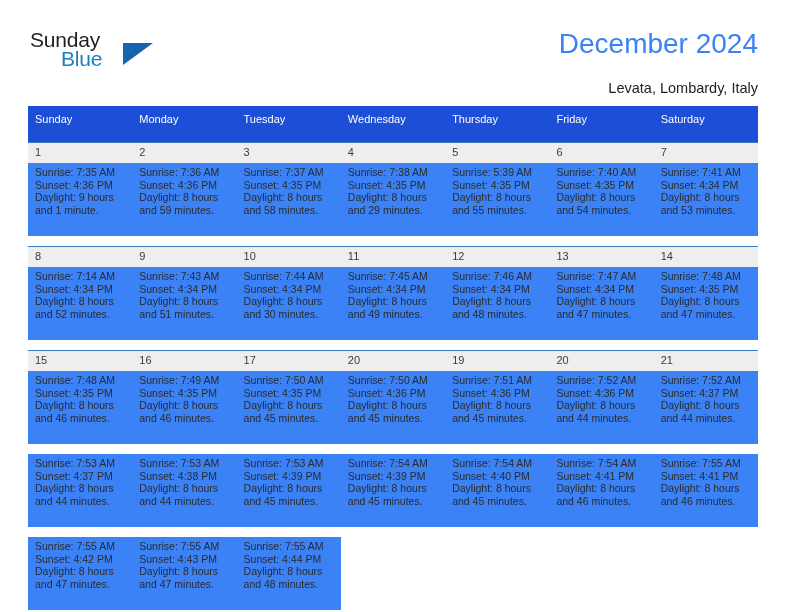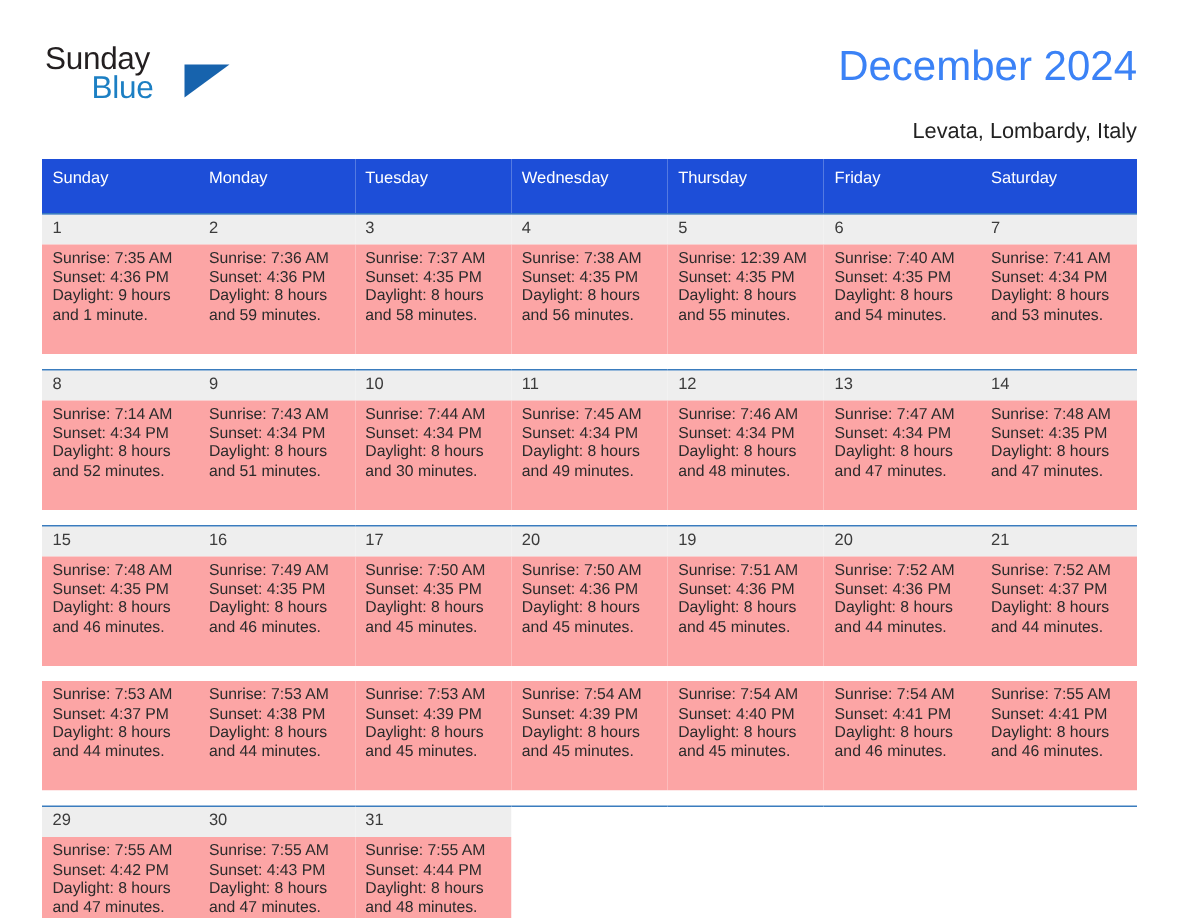--- a/index.html
+++ b/index.html
@@ -115,21 +115,21 @@
     border-top: 1px solid #3a7cbe;
     vertical-align: top;
     height: 14px;
   }
   .daynum-row td.empty {
     background: #ffffff;
     border-top: 1px solid #3a7cbe;
   }
 
   .detail-row td {
-    background: #fca5a5;
+    background: #3b82f6;
     font-size: 10.5px;
     color: #2b2b2b;
     padding: 3px 0 8px 7px;
     vertical-align: top;
     line-height: 12.6px;
     height: 62px;
   }
   .detail-row td.empty {
     background: #ffffff;
   }
@@ -205,24 +205,24 @@
         <td>
           <span class="line">Sunrise: 7:37 AM</span>
           <span class="line">Sunset: 4:35 PM</span>
           <span class="line">Daylight: 8 hours</span>
           <span class="line">and 58 minutes.</span>
         </td>
         <td>
           <span class="line">Sunrise: 7:38 AM</span>
           <span class="line">Sunset: 4:35 PM</span>
           <span class="line">Daylight: 8 hours</span>
-          <span class="line">and 56 minutes.</span>
-        </td>
-        <td>
-          <span class="line">Sunrise: 12:39 AM</span>
+          <span class="line">and 29 minutes.</span>
+        </td>
+        <td>
+          <span class="line">Sunrise: 5:39 AM</span>
           <span class="line">Sunset: 4:35 PM</span>
           <span class="line">Daylight: 8 hours</span>
           <span class="line">and 55 minutes.</span>
         </td>
         <td>
           <span class="line">Sunrise: 7:40 AM</span>
           <span class="line">Sunset: 4:35 PM</span>
           <span class="line">Daylight: 8 hours</span>
           <span class="line">and 54 minutes.</span>
         </td>
@@ -392,50 +392,41 @@
           <span class="line">Sunrise: 7:55 AM</span>
           <span class="line">Sunset: 4:41 PM</span>
           <span class="line">Daylight: 8 hours</span>
           <span class="line">and 46 minutes.</span>
         </td>
       </tr>
       <tr class="spacer-row">
         <td colspan="7"></td>
       </tr>
 
-      <tr class="daynum-row">
-        <td>29</td>
-        <td>30</td>
-        <td>31</td>
+      <tr class="detail-row">
+        <td>
+          <span class="line">Sunrise: 7:55 AM</span>
+          <span class="line">Sunset: 4:42 PM</span>
+          <span class="line">Daylight: 8 hours</span>
+          <span class="line">and 47 minutes.</span>
+        </td>
+        <td>
+          <span class="line">Sunrise: 7:55 AM</span>
+          <span class="line">Sunset: 4:43 PM</span>
+          <span class="line">Daylight: 8 hours</span>
+          <span class="line">and 47 minutes.</span>
+        </td>
+        <td>
+          <span class="line">Sunrise: 7:55 AM</span>
+          <span class="line">Sunset: 4:44 PM</span>
+          <span class="line">Daylight: 8 hours</span>
+          <span class="line">and 48 minutes.</span>
+        </td>
         <td class="empty"></td>
         <td class="empty"></td>
         <td class="empty"></td>
         <td class="empty"></td>
       </tr>
-      <tr class="detail-row">
-        <td>
-          <span class="line">Sunrise: 7:55 AM</span>
-          <span class="line">Sunset: 4:42 PM</span>
-          <span class="line">Daylight: 8 hours</span>
-          <span class="line">and 47 minutes.</span>
-        </td>
-        <td>
-          <span class="line">Sunrise: 7:55 AM</span>
-          <span class="line">Sunset: 4:43 PM</span>
-          <span class="line">Daylight: 8 hours</span>
-          <span class="line">and 47 minutes.</span>
-        </td>
-        <td>
-          <span class="line">Sunrise: 7:55 AM</span>
-          <span class="line">Sunset: 4:44 PM</span>
-          <span class="line">Daylight: 8 hours</span>
-          <span class="line">and 48 minutes.</span>
-        </td>
-        <td class="empty"></td>
-        <td class="empty"></td>
-        <td class="empty"></td>
-        <td class="empty"></td>
-      </tr>
 
     </tbody>
   </table>
 
 </div>
 
 </body></html>

